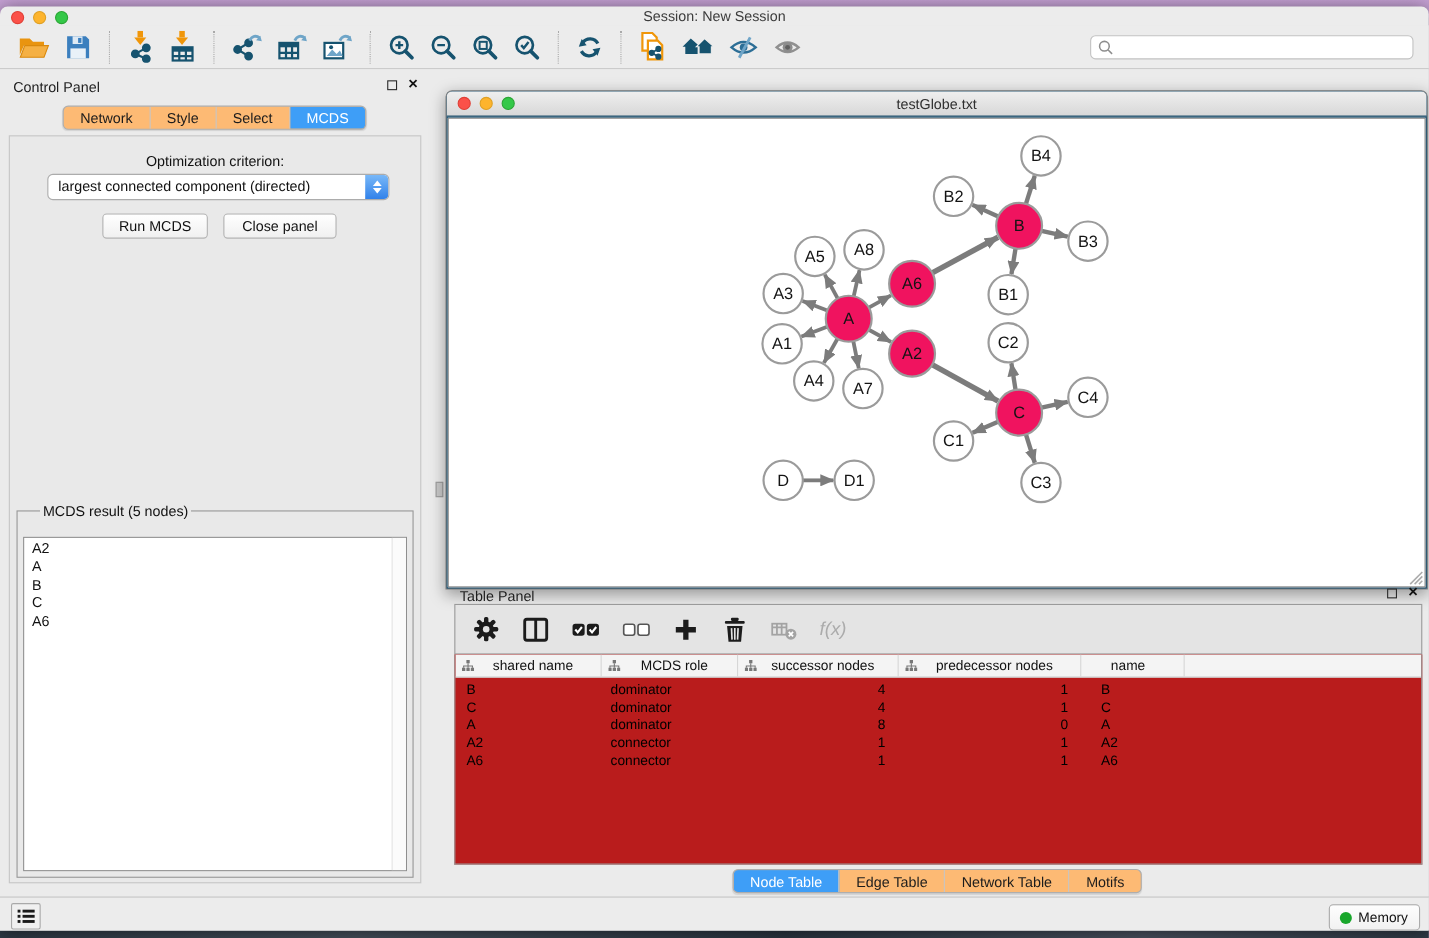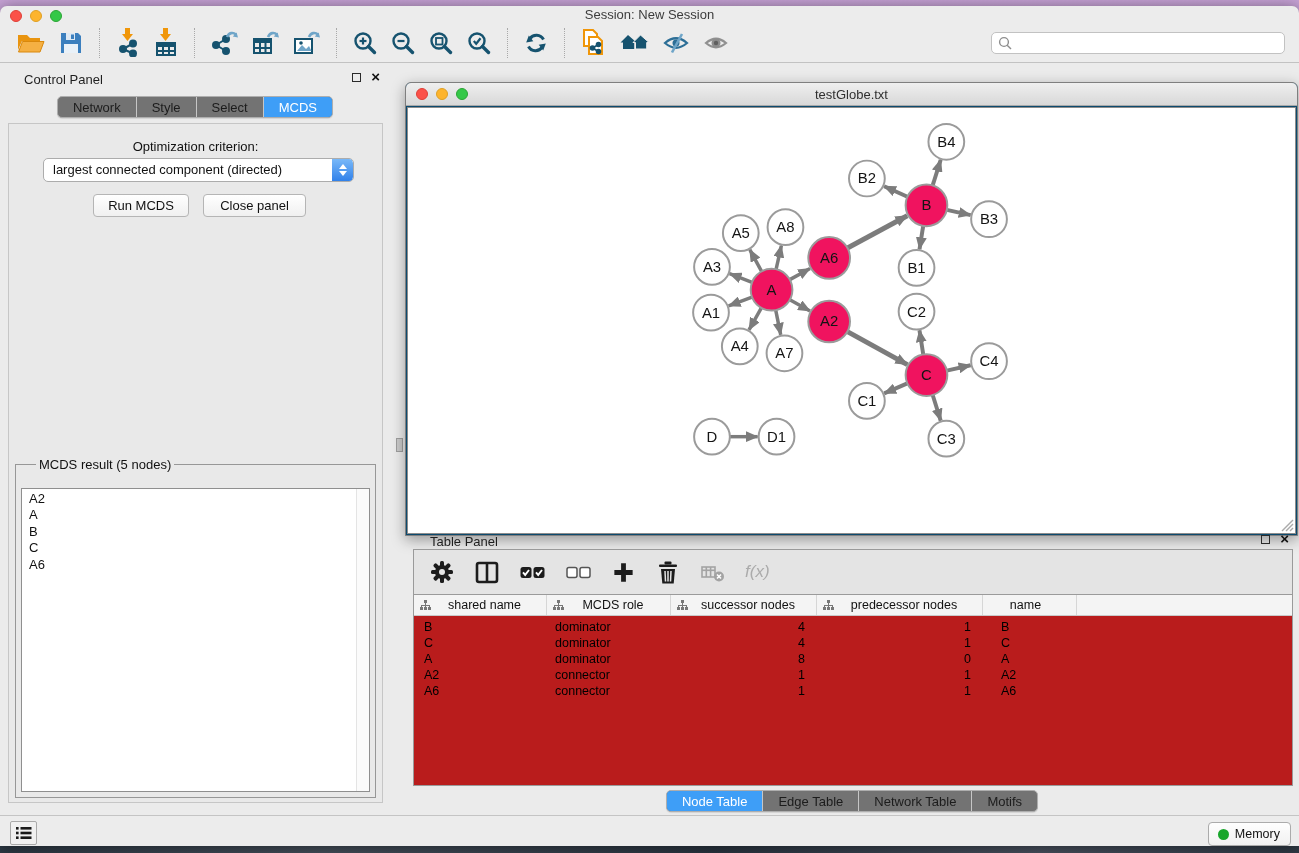--- a/index.html
+++ b/index.html
@@ -18,27 +18,27 @@
 
 .toolbar{position:absolute;top:17px;left:0;right:0;height:40px;border-bottom:1px solid #c2c2c2;display:flex;align-items:center;padding:0 10px;background:#ececec}
 .tbtn{height:34px;display:flex;align-items:center;justify-content:center;padding:0 6px}
 .vsep{width:0;height:30px;border-left:1px dotted #a9a9a9;margin:0 9px}
 .searchbox{margin-left:auto;margin-right:4px;width:294px;height:22px;background:#fff;border:1px solid #c2c2c2;border-radius:5px;display:flex;align-items:center;padding:0 6px;gap:4px}
 .searchbox input{border:none;outline:none;flex:1;font-size:13px;font-family:"Liberation Sans",sans-serif;background:transparent}
 
 #content{position:absolute;top:57px;bottom:31px;left:0;right:0;background:#ebebeb}
 
 #control-panel{position:absolute;left:0;top:0;width:390px;bottom:0}
-.panel-head{position:absolute;top:0;left:12px;right:0;height:30px;font-size:13px;color:#1e1e1e}
+.panel-head{position:absolute;top:0;left:0;right:0;height:30px;font-size:13px;color:#1e1e1e}
 .panel-head .ptitle{position:absolute;left:12px;top:9px}
 .wctl{position:absolute;top:10px;right:10px;display:flex;gap:10px;align-items:center}
 .float-ico{width:9px;height:9px;border:1.5px solid #2a2a2a;display:inline-block}
 .close-ico{font-size:15px;font-weight:700;color:#111;line-height:10px;margin-top:-2px}
 .cp-tabs{position:absolute;top:33px;left:0;right:0;display:flex;justify-content:center}
-.seg{display:flex;border:1px solid #aeaeae;border-radius:5px;overflow:hidden;background:#737373;height:22px;box-shadow:0 1px 1px rgba(0,0,0,.1)}
+.seg{display:flex;border:1px solid #aeaeae;border-radius:5px;overflow:hidden;background:#fdba74;height:22px;box-shadow:0 1px 1px rgba(0,0,0,.1)}
 .seg>div{padding:0 15px;line-height:21px;font-size:13px;color:#1c1c1c;border-right:1px solid #c6c6c6;white-space:nowrap}
 .seg>div:last-child{border-right:none}
 .seg>div.sel{background:var(--accent-blue);color:#fff}
 .cp-body{position:absolute;left:8px;right:7px;top:60px;bottom:12px;background:#e9e9e9;border:1px solid #c6c6c6}
 .opt-label{position:absolute;top:15px;width:100%;text-align:center;font-size:13px;color:#111}
 .dropdown{position:absolute;left:34px;right:28px;top:34px;height:24px;background:#fff;border:1px solid #acacac;border-radius:5px;font-size:13px;line-height:22px;padding-left:9px;color:#111;white-space:nowrap;overflow:hidden}
 .dd-step{position:absolute;right:0;top:-1px;bottom:-1px;width:21px;background:linear-gradient(#7cbbf9,#2e7fe9);border-radius:0 5px 5px 0;display:flex;flex-direction:column;align-items:center;justify-content:center;gap:2px}
 .dd-step i{width:0;height:0;border-left:4px solid transparent;border-right:4px solid transparent}
 .dd-step .up{border-bottom:5px solid #fff}
 .dd-step .down{border-top:5px solid #fff}

